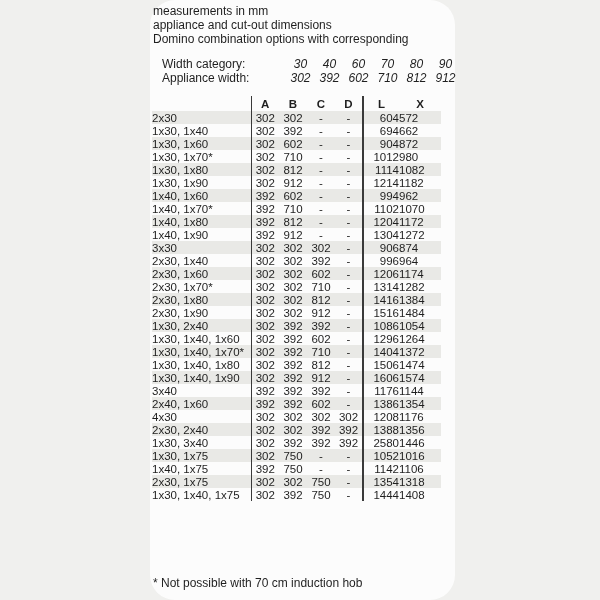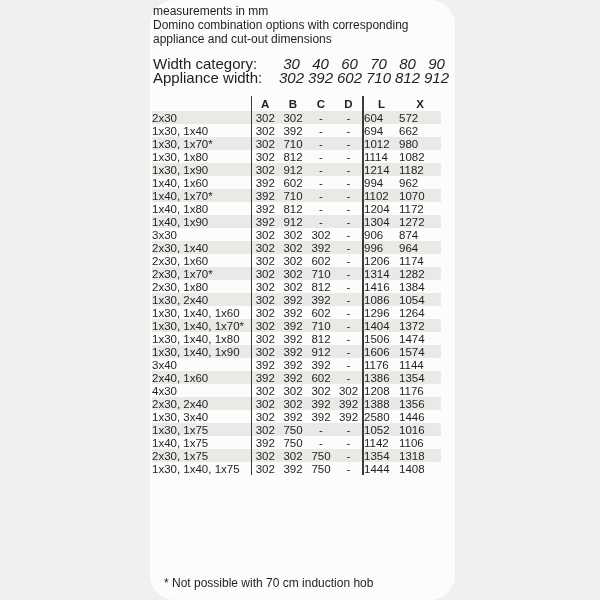--- a/index.html
+++ b/index.html
@@ -19,22 +19,22 @@
   }
   .header-block {
     position: absolute;
     left: 3px; top: 4px;
     font-size: 12px;
     line-height: 14px;
     white-space: nowrap;
   }
   .width-block {
     position: absolute;
-    left: 3px; top: 57px;
-    font-size: 15px;
+    left: 12px; top: 57px;
+    font-size: 12px;
     line-height: 14px;
   }
   .width-row { display: flex; }
   .width-row .wlabel { width: 124px; }
   .width-row .wval { width: 29px; text-align: center; font-style: italic; }
 
   table.combo-table {
     position: absolute;
     left: 2px; top: 96px;
     border-collapse: collapse;
@@ -47,40 +47,40 @@
   .combo-table th, .combo-table td {
     padding: 0;
     font-weight: normal;
     white-space: nowrap;
     overflow: hidden;
   }
   .combo-table thead th { font-weight: bold; text-align: center; }
   .col-combo { width: 99px; text-align: left; padding-left: 2px; margin-left: 41px; }
   .col-a, .col-b, .col-c, .col-d { width: 28px; text-align: center; }
   .col-a { border-left: 1px solid #3a3a3a; }
-  .col-l { width: 36px; padding-right: 4px; border-left: 2px solid #3a3a3a; }
+  .col-l { width: 36px; text-align: right; padding-right: 4px; border-left: 2px solid #3a3a3a; }
   .col-x { width: 42px; padding-right: 6px; font-weight: bold; }
   thead .col-l, thead .col-x { text-align: center; padding-right: 0; }
 
   .footnote {
     position: absolute;
-    left: 14px; top: 576px;
+    left: 3px; top: 576px;
     font-size: 12px;
     white-space: nowrap;
   }
 </style>
 </head>
 <body>
 
 <div class="page-panel">
 
   <div class="header-block">
     <div>measurements in mm</div>
+    <div>appliance and cut-out dimensions</div>
     <div>Domino combination options with corresponding</div>
-    <div>appliance and cut-out dimensions</div>
   </div>
 
   <div class="width-block">
     <div class="width-row">
       <span class="wlabel">Width category:</span>
       <span class="wval">30</span>
       <span class="wval">40</span>
       <span class="wval">60</span>
       <span class="wval">70</span>
       <span class="wval">80</span>
@@ -122,20 +122,29 @@
         <tr>
           <td class="col-combo">1x30, 1x40</td>
           <td class="col-a">302</td>
           <td class="col-b">392</td>
           <td class="col-c">-</td>
           <td class="col-d">-</td>
           <td class="col-l">694</td>
           <td class="col-x">662</td>
         </tr>
         <tr>
+          <td class="col-combo">1x30, 1x60</td>
+          <td class="col-a">302</td>
+          <td class="col-b">602</td>
+          <td class="col-c">-</td>
+          <td class="col-d">-</td>
+          <td class="col-l">904</td>
+          <td class="col-x">872</td>
+        </tr>
+        <tr>
           <td class="col-combo">1x30, 1x70*</td>
           <td class="col-a">302</td>
           <td class="col-b">710</td>
           <td class="col-c">-</td>
           <td class="col-d">-</td>
           <td class="col-l">1012</td>
           <td class="col-x">980</td>
         </tr>
         <tr>
           <td class="col-combo">1x30, 1x80</td>
@@ -228,20 +237,29 @@
           <td class="col-x">1282</td>
         </tr>
         <tr>
           <td class="col-combo">2x30, 1x80</td>
           <td class="col-a">302</td>
           <td class="col-b">302</td>
           <td class="col-c">812</td>
           <td class="col-d">-</td>
           <td class="col-l">1416</td>
           <td class="col-x">1384</td>
+        </tr>
+        <tr>
+          <td class="col-combo">2x30, 1x90</td>
+          <td class="col-a">302</td>
+          <td class="col-b">302</td>
+          <td class="col-c">912</td>
+          <td class="col-d">-</td>
+          <td class="col-l">1516</td>
+          <td class="col-x">1484</td>
         </tr>
         <tr>
           <td class="col-combo">1x30, 2x40</td>
           <td class="col-a">302</td>
           <td class="col-b">392</td>
           <td class="col-c">392</td>
           <td class="col-d">-</td>
           <td class="col-l">1086</td>
           <td class="col-x">1054</td>
         </tr>

